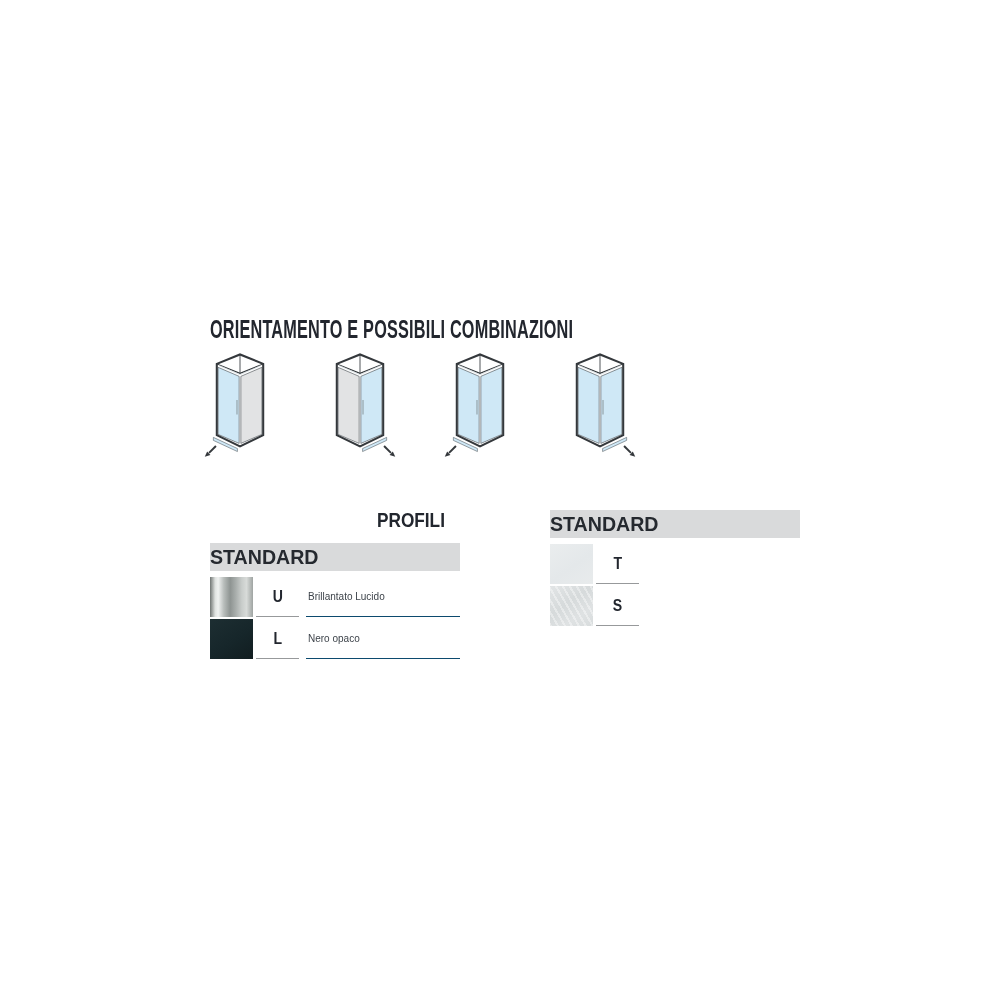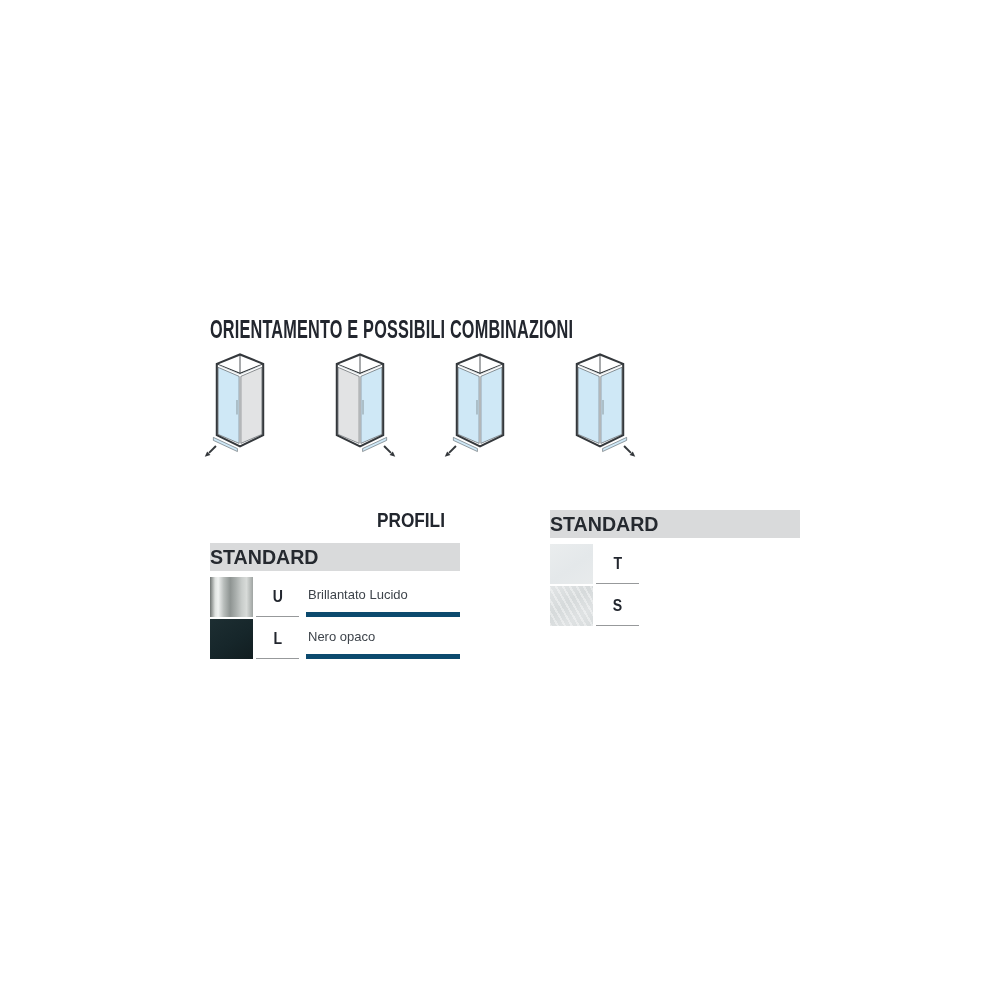--- a/index.html
+++ b/index.html
@@ -27,21 +27,21 @@
   #table-profili{left:210px;top:510px;}
   #table-vetro{left:550px;top:510px;}
   .table-title{height:22px;line-height:20px;margin-bottom:11px;text-align:right;}
   .table-bar{height:28px;background:#d9dadb;display:flex;align-items:center;box-sizing:border-box;}
   .rows{margin-top:6px;}
   .row{display:flex;height:40px;margin-bottom:2px;align-items:stretch;}
   .swatch{width:43px;height:40px;flex:0 0 43px;}
   .cell-code{margin-left:3px;width:43px;flex:0 0 43px;display:flex;align-items:center;justify-content:center;
              border-bottom:1px solid #97999b;}
   .cell-label{margin-left:7px;flex:1;display:flex;align-items:center;padding-left:2px;
-              border-bottom:5px solid #0c4a6e;font-size:13px;color:#3e444b;}
+              border-bottom:1px solid #0c4a6e;font-size:10px;color:#3e444b;}
 
   
   .swatch[data-swatch="chrome"]{
     background:linear-gradient(90deg,#707573 0%,#dfe2e0 12%,#f0f2f1 19%,#b9bebc 32%,
                #8e9492 47%,#a9aeac 60%,#c9cdcb 74%,#d8dbd9 85%,#9fa4a2 100%);}
   .swatch[data-swatch="black-matte"]{
     background:linear-gradient(145deg,#1d2e32 0%,#16262a 55%,#111d20 100%);}
   .swatch[data-swatch="clear-glass"]{
     background:linear-gradient(145deg,#eaedee 0%,#e4e8ea 55%,#e8ebec 100%);}
   .swatch[data-swatch="printed-glass"]{

